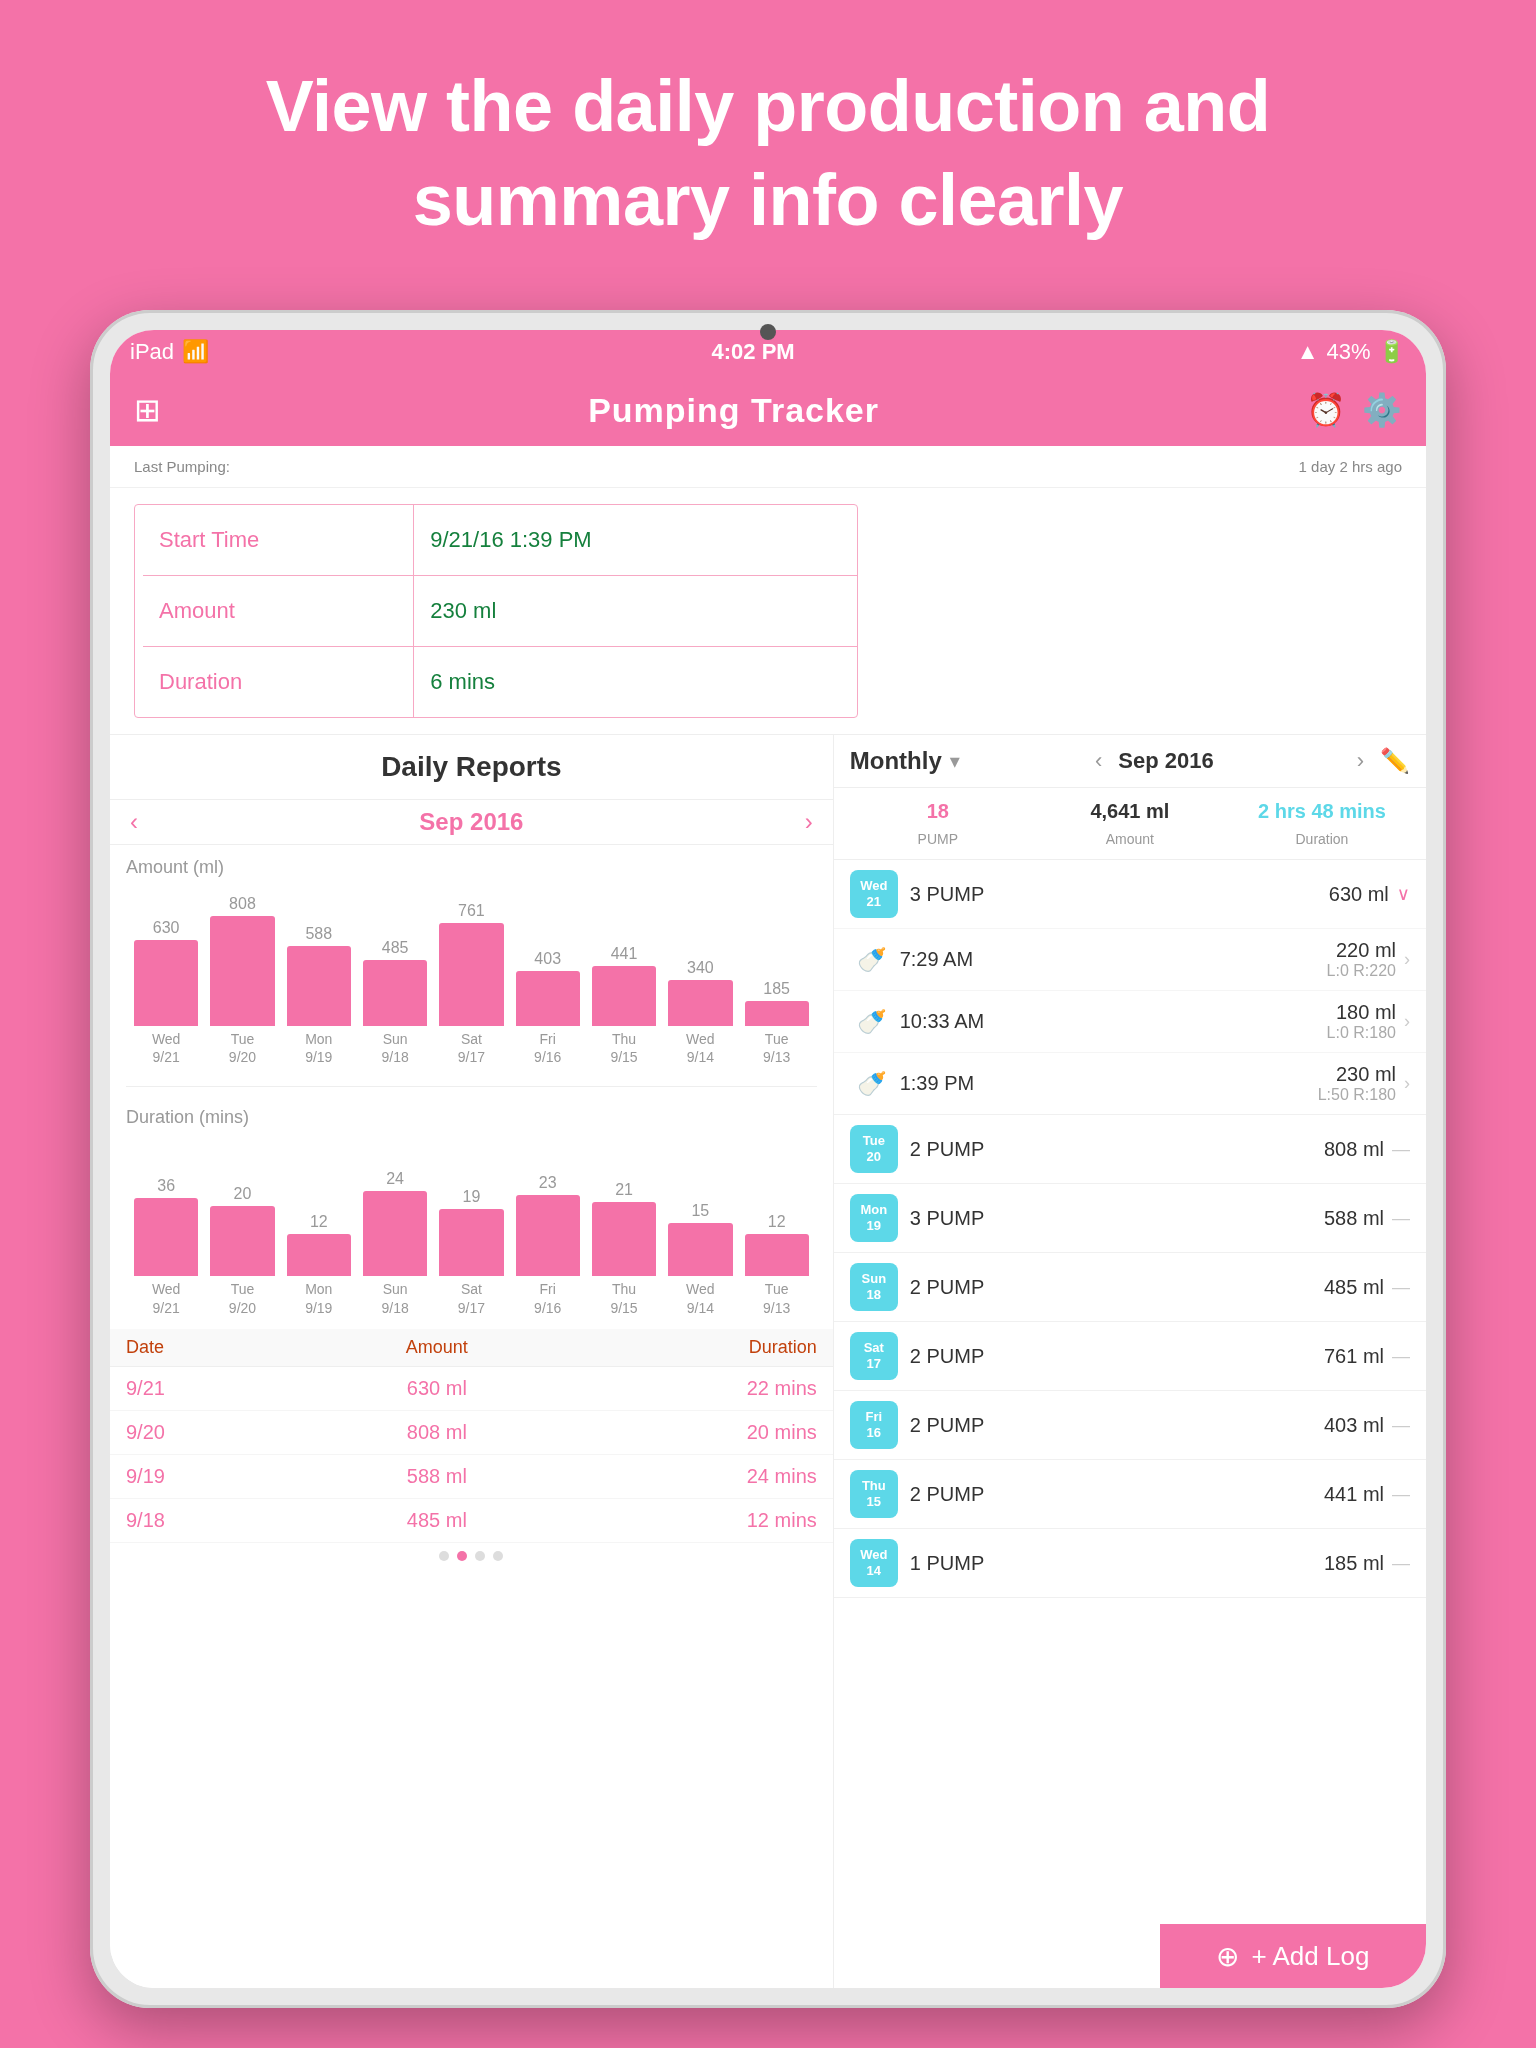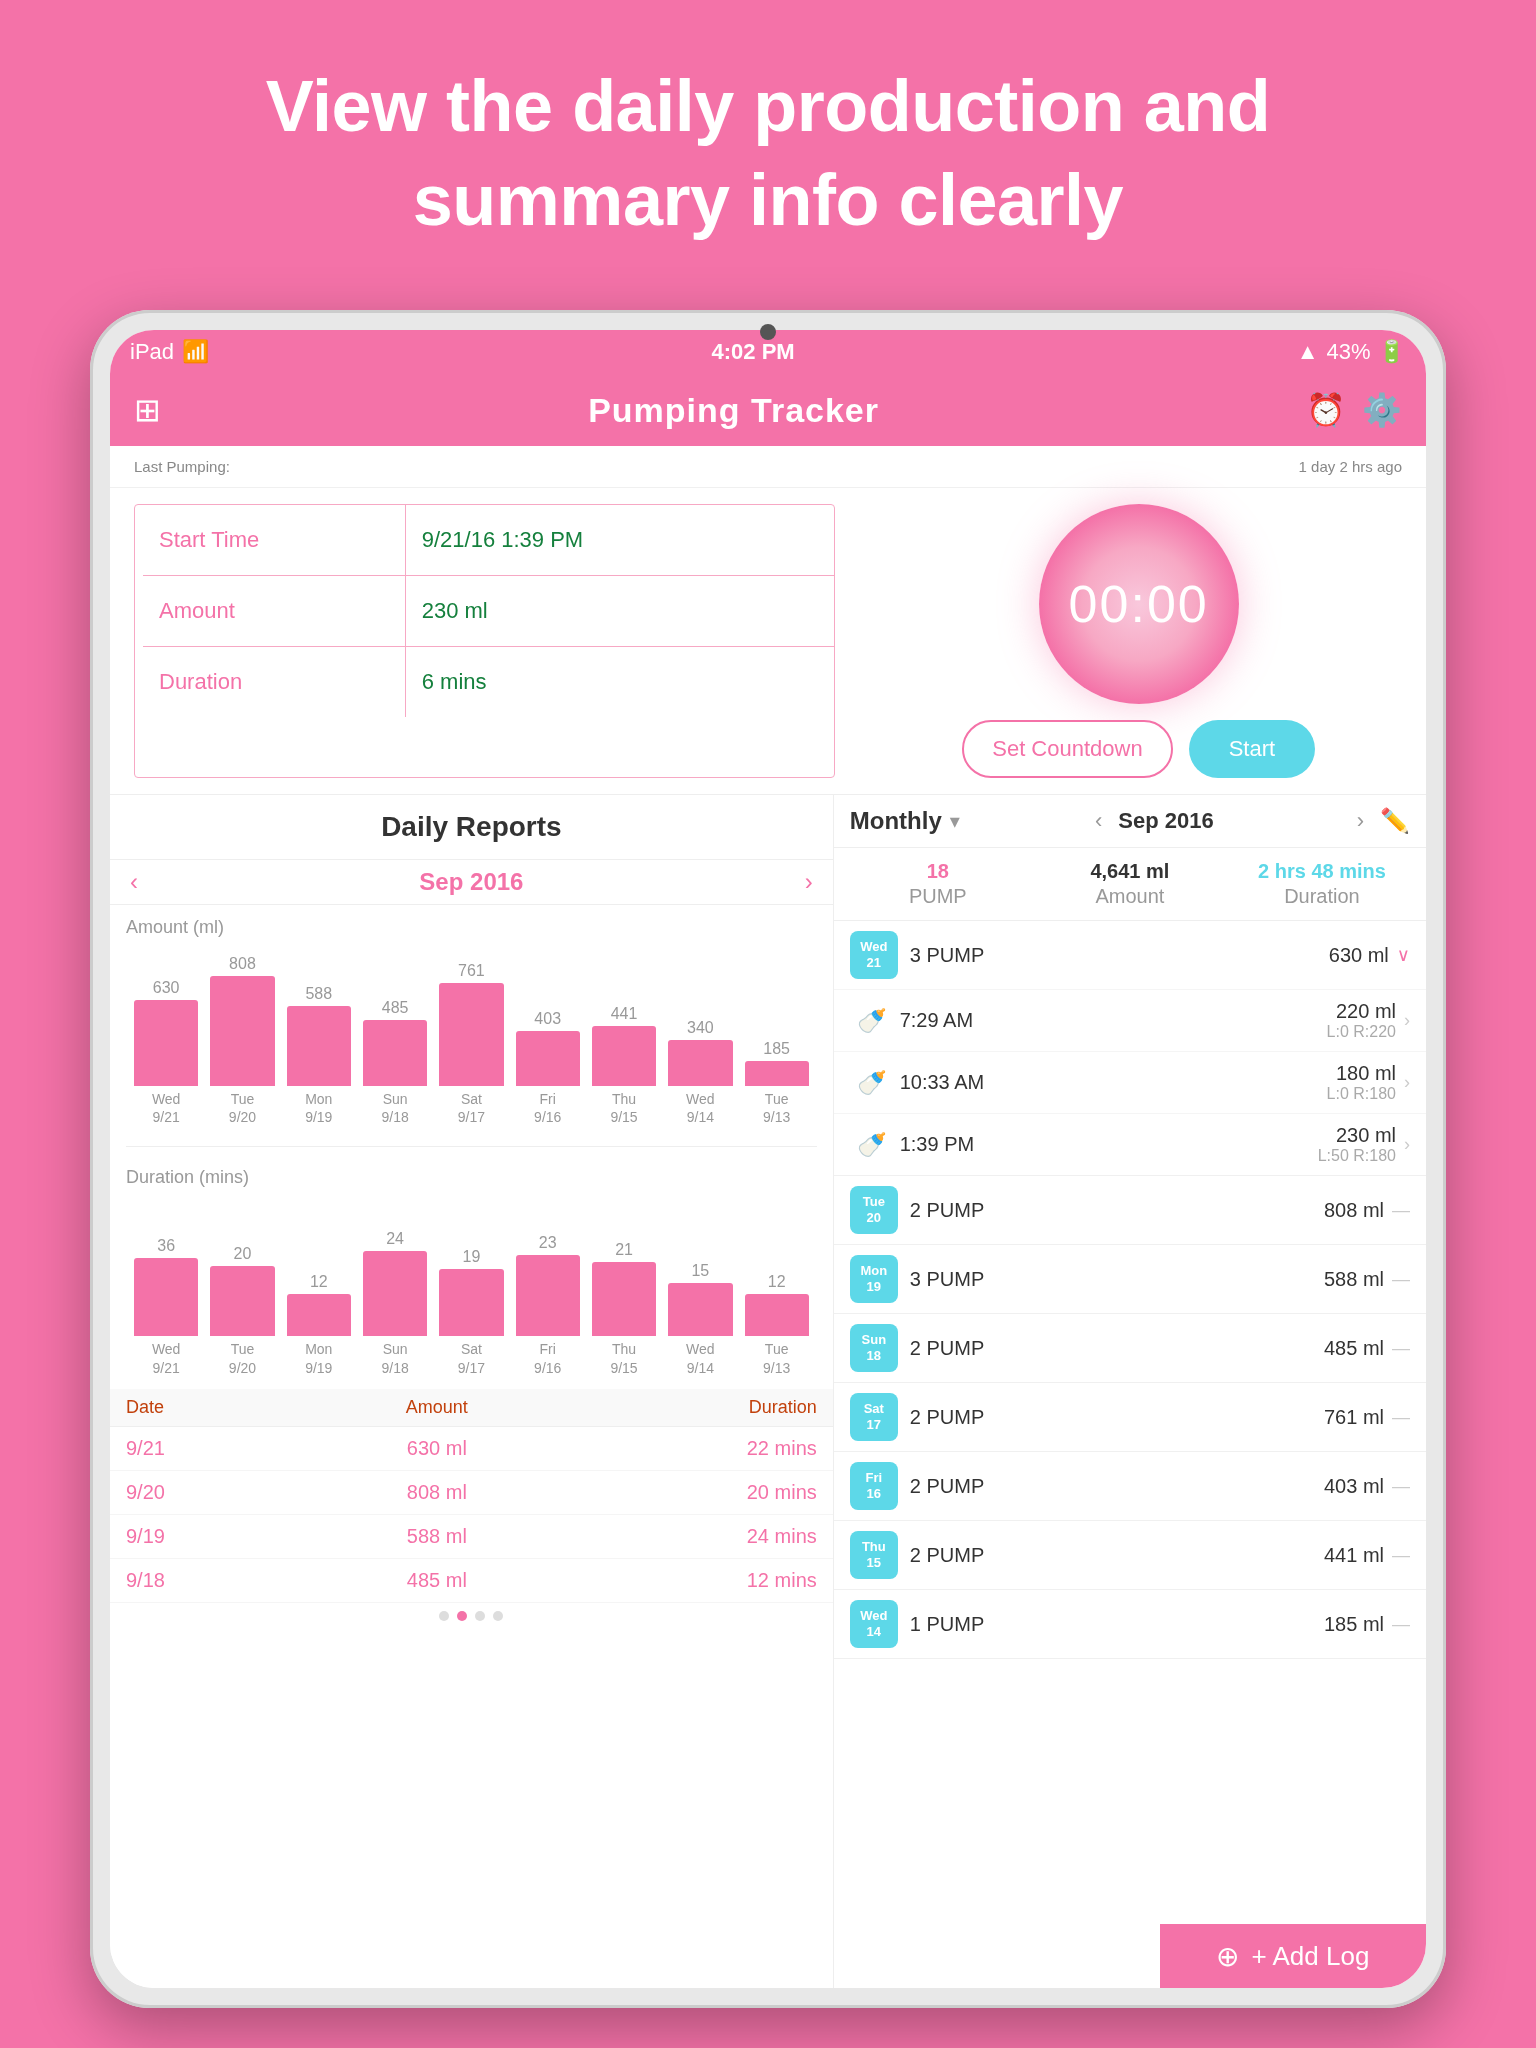--- a/index.html
+++ b/index.html
@@ -414,23 +414,23 @@
     .stat-value {
       font-size: 20px;
       font-weight: 700;
     }
 
     .stat-value.pink { color: #F472A8; }
     .stat-value.black { color: #333; }
     .stat-value.teal { color: #5DD8E8; }
 
     .stat-label {
-      font-size: 20px;
+      font-size: 14px;
       color: #999;
-      margin-top: 2px;
+      margin-top: 8px;
     }
 
     
     .day-entry {
       border-bottom: 1px solid #f0f0f0;
     }
 
     .day-header {
       display: flex;
       align-items: center;
@@ -606,29 +606,20 @@
           <div class="info-row">
             <div class="info-label">Amount</div>
             <div class="info-value">230 ml</div>
           </div>
           <div class="info-row">
             <div class="info-label">Duration</div>
             <div class="info-value">6 mins</div>
           </div>
         </div>
 
-        <div class="timer-section">
-          <div class="timer-circle">
-            <span class="timer-display">00:00</span>
-          </div>
-          <div class="timer-buttons">
-            <button class="btn-countdown">Set Countdown</button>
-            <button class="btn-start">Start</button>
-          </div>
-        </div>
       </div>
 
       <div class="bottom-section">
 
         <div class="daily-reports">
           <div class="daily-reports-title">Daily Reports</div>
 
           <div class="reports-nav">
             <span class="nav-arrow">‹</span>
             <span class="reports-month">Sep 2016</span>

